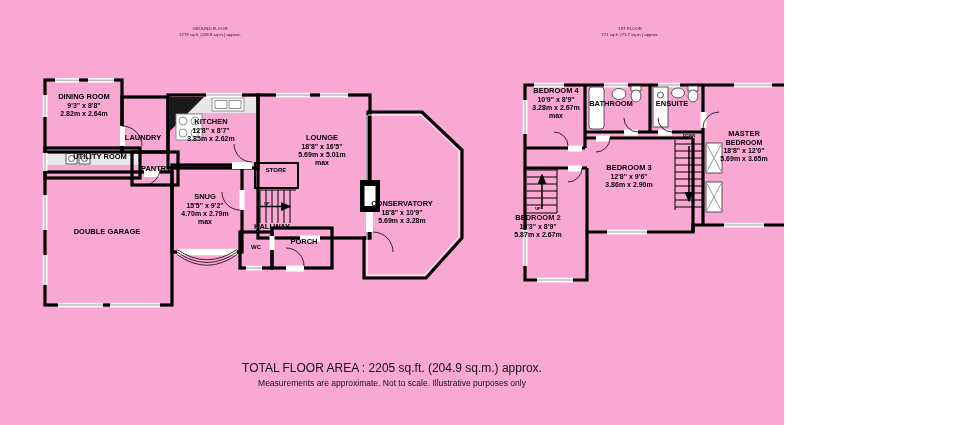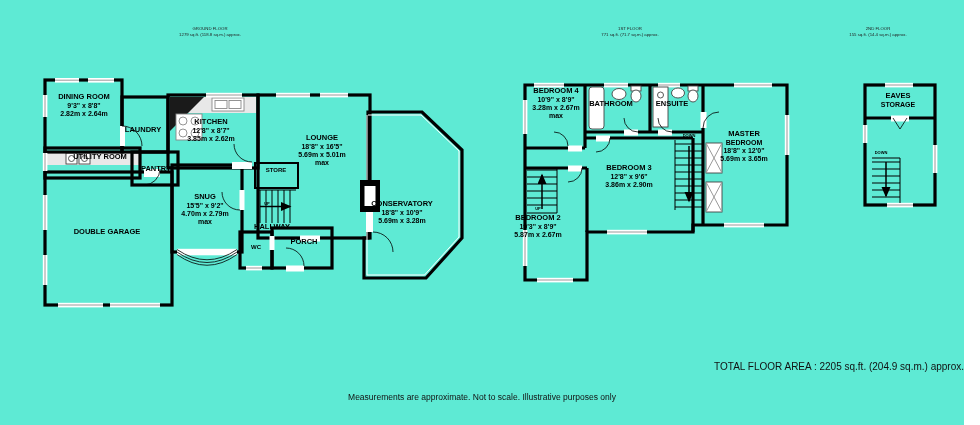--- a/index.html
+++ b/index.html
@@ -1,30 +1,30 @@
 <!DOCTYPE html>
 <html><head>
 <meta charset="utf-8">
 <style>
   html,body{margin:0;padding:0;background:#fff;}
-  #canvas{position:relative;width:964px;height:425px;background:#5eead4;overflow:hidden;
+  #canvas{position:relative;width:784px;height:425px;background:#f9a8d4;overflow:hidden;
           font-family:"Liberation Sans",sans-serif;text-decoration:underline;}
   svg{position:absolute;}
   .lbl{position:absolute;transform:translate(-50%,-50%);text-align:center;
        font-weight:bold;font-size:7px;line-height:1.18;color:#000;white-space:nowrap;}
   .lbl div:first-child{font-size:7.5px;}
   .lbl div:empty{display:none;}
   .lbl.sm{font-size:6px;}
   .lbl.sm div:first-child{font-size:6px;}
   .lbl .note{font-size:6px;}
   .xs{position:absolute;transform:translate(-50%,-50%);font-size:4px;font-weight:bold;color:#000;white-space:nowrap;}
   .floor-title{position:absolute;transform:translate(-50%,0);text-align:center;
        font-size:4.3px;line-height:1.5;color:#222;white-space:nowrap;}
   .footer{position:absolute;left:0;right:0;top:361px;text-align:center;color:#111;}
-  .footer .f1{font-size:10px;margin-bottom:20px;text-align:right;}
+  .footer .f1{font-size:12px;margin-bottom:3px;}
   .footer .f2{font-size:8.5px;line-height:1.3;}
   
   .rm{fill:none;stroke:#000;stroke-width:3.2;}
   .rm2{fill:none;stroke:#000;stroke-width:2;}
   .wl{stroke:#000;stroke-width:3.2;}
   .tread{stroke:#000;stroke-width:1;}
   .gap{fill:#fff;stroke:none;}
   .winl{stroke:#9a9a9a;stroke-width:1;}
   .cnt{fill:#e8e8e8;stroke:none;}
   .fix{fill:#fff;stroke:#444;stroke-width:0.9;}
@@ -307,21 +307,21 @@
   <div class="floor-title" style="left:878px;top:26px">
     <div>2ND FLOOR</div>
       <div>155 sq.ft. (14.4 sq.m.) approx.</div>
   </div>
 
   <div class="lbl" style="left:84px;top:106px">
     <div>DINING ROOM</div>
       <div>9'3" x 8'8"</div>
       <div>2.82m x 2.64m</div>
   </div>
-  <div class="lbl" style="left:143px;top:130px">
+  <div class="lbl" style="left:143px;top:138px">
     <div>LAUNDRY</div>
   </div>
   <div class="lbl" style="left:211px;top:131px">
     <div>KITCHEN</div>
       <div>12'8" x 8'7"</div>
       <div>3.85m x 2.62m</div>
   </div>
   <div class="lbl" style="left:100px;top:157px">
     <div>UTILITY ROOM</div>
   </div>

